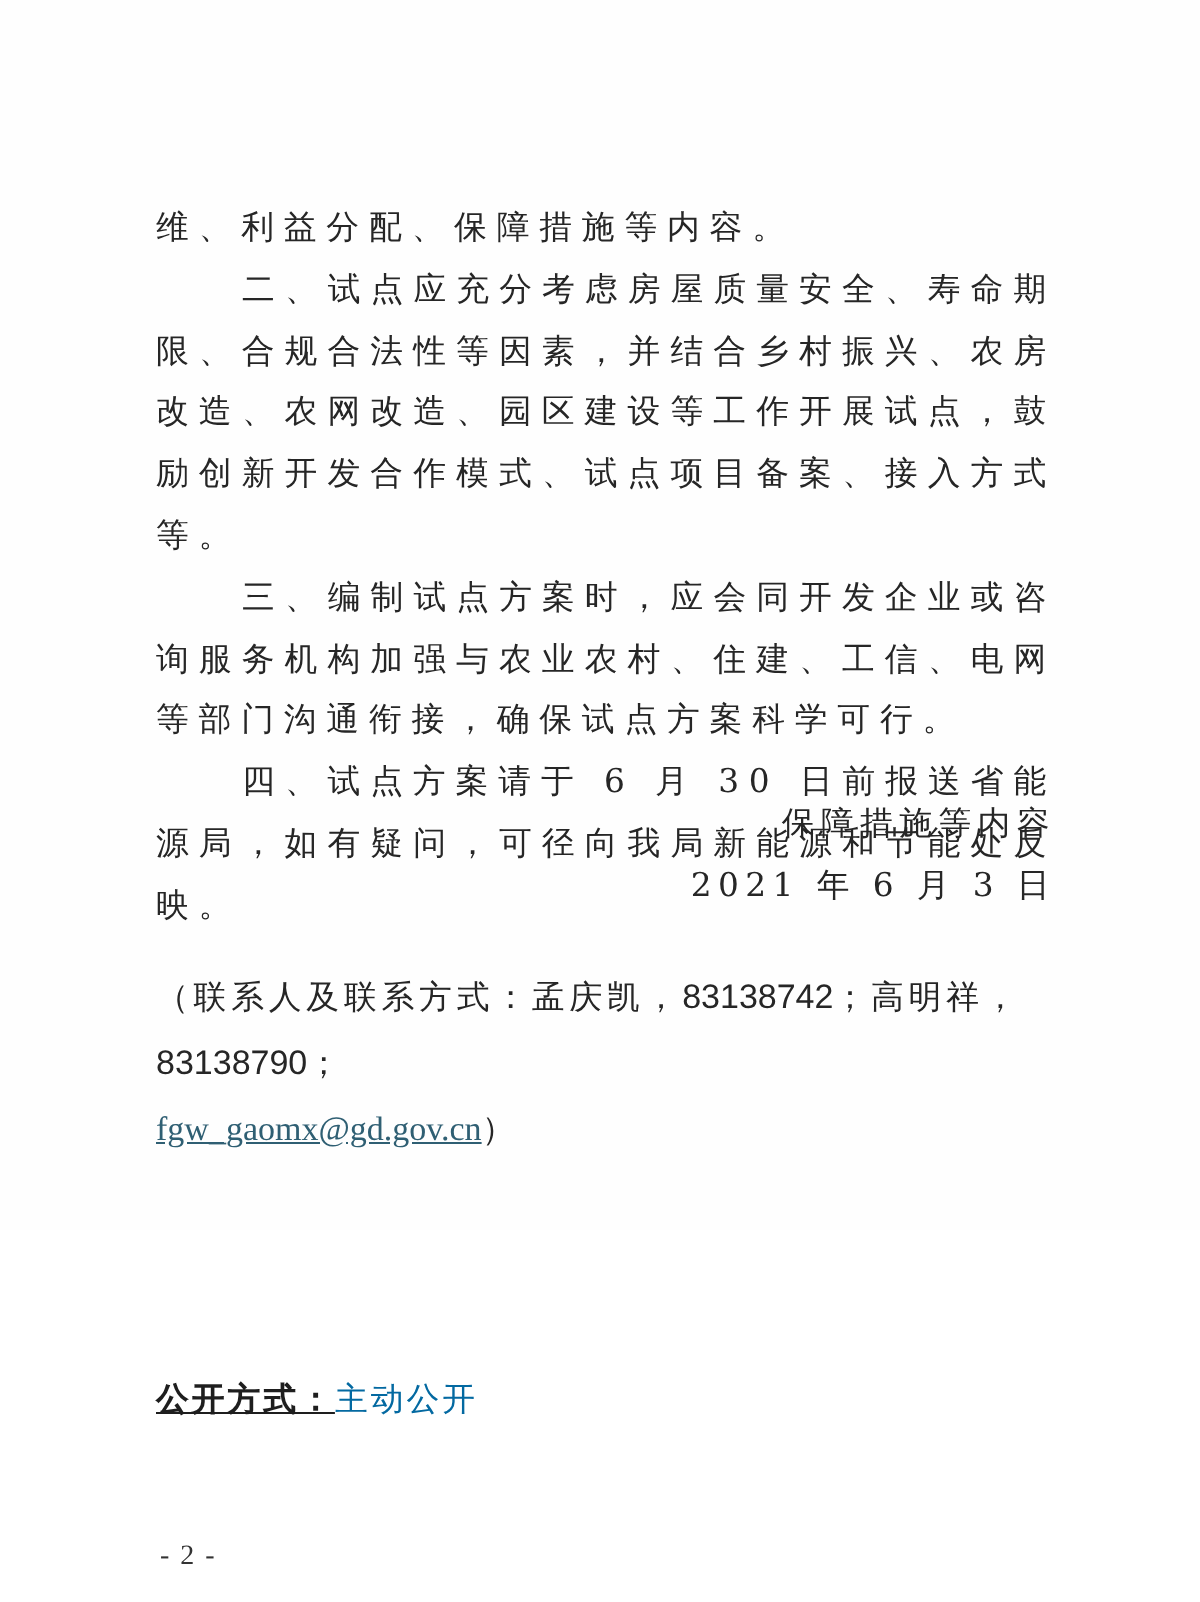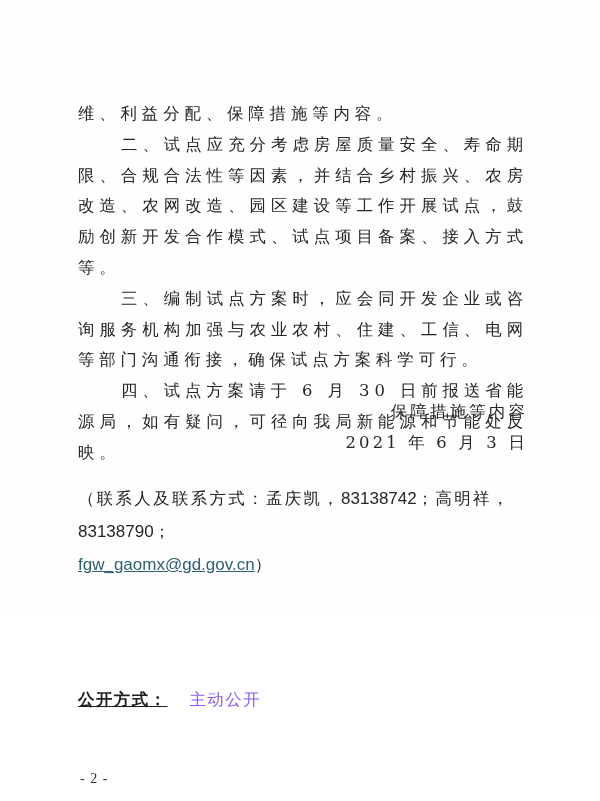--- a/index.html
+++ b/index.html
@@ -62,42 +62,41 @@
     }
     .contact .num {
       letter-spacing: 0px;
       font-family: Liberation Sans, sans-serif;
       font-size: 17px;
     }
     .email {
       color: #2f5f73;
       text-decoration: underline;
       letter-spacing: 0px;
-      font-family: Liberation Sans, sans-serif;
+      font-family: Liberation Serif, serif;
       font-size: 17px;
       cursor: pointer;
     }
     .disclosure {
       position: absolute;
       left: 78px;
       top: 689px;
       font-size: 16.4px;
       line-height: 22px;
       letter-spacing: 1.5px;
       color: #262626;
     }
     .disclosure .label {
       font-family: "DejaVu Sans", sans-serif;
       font-weight: bold;
       color: #1e1e1e;
       text-decoration: underline;
     }
     .disclosure .value {
-      color: #8b5cf6;
-      margin-left: 22px;
+      color: #0369a1;
     }
     .page-number {
       position: absolute;
       left: 80px;
       top: 771px;
       font-family: "Liberation Serif", serif;
       font-size: 14px;
       color: #333333;
       letter-spacing: 1px;
     }

